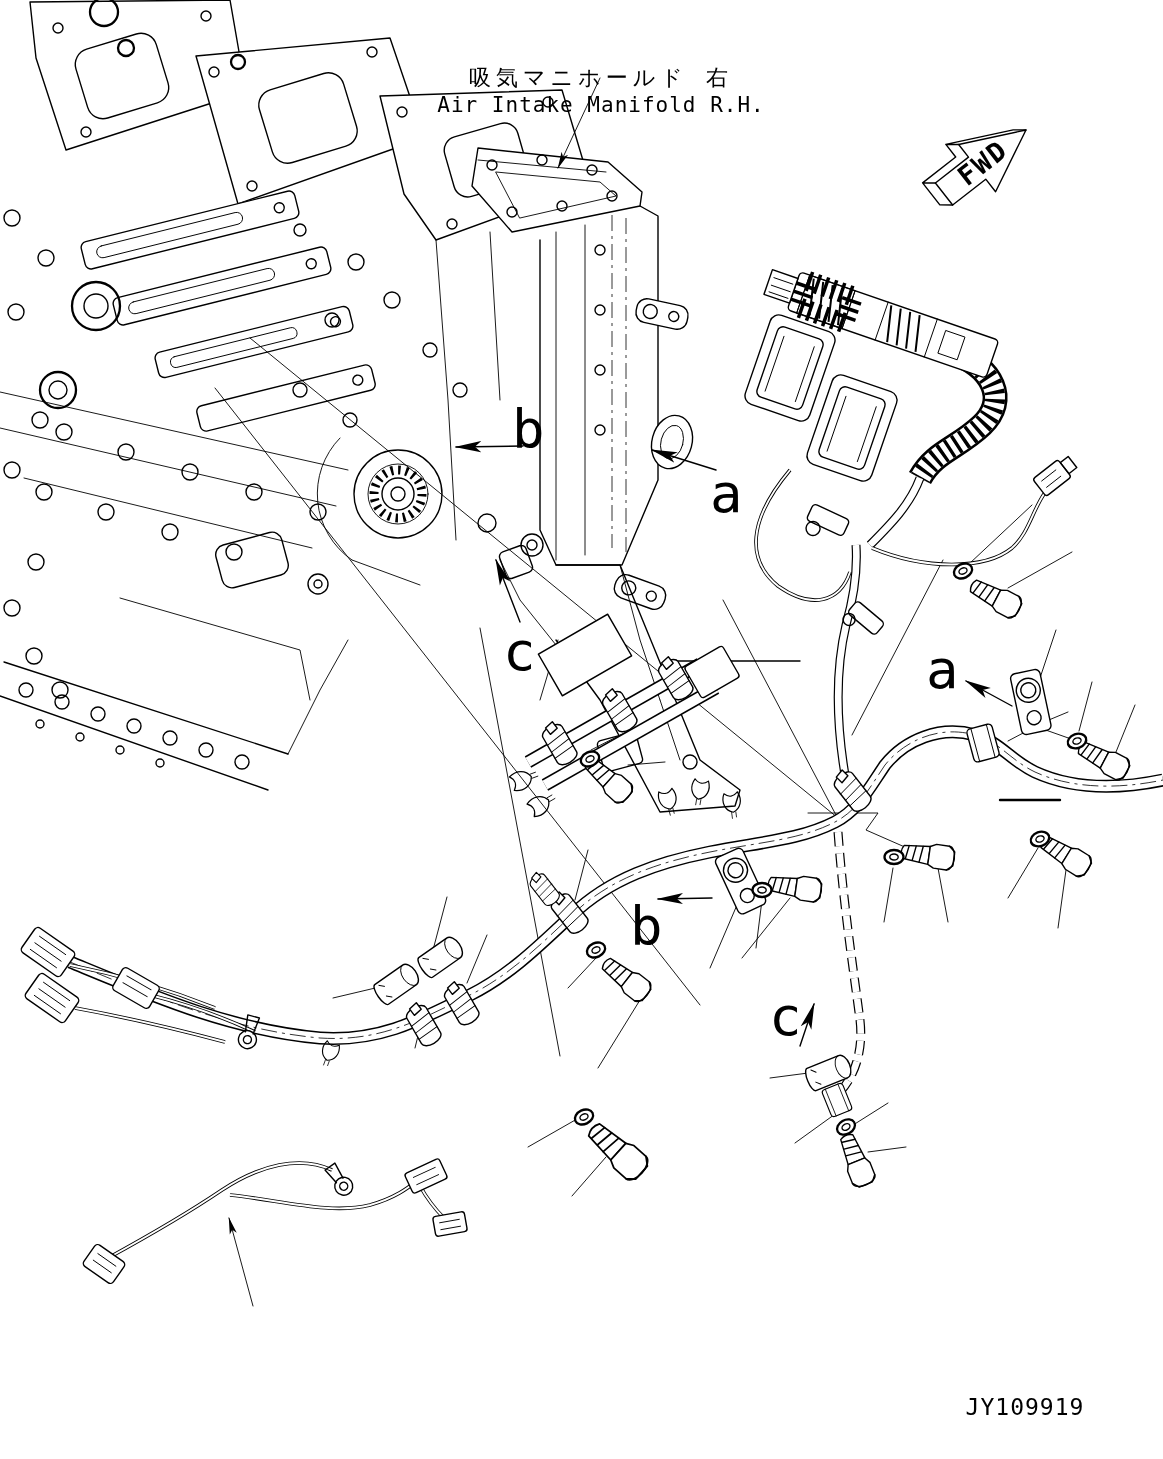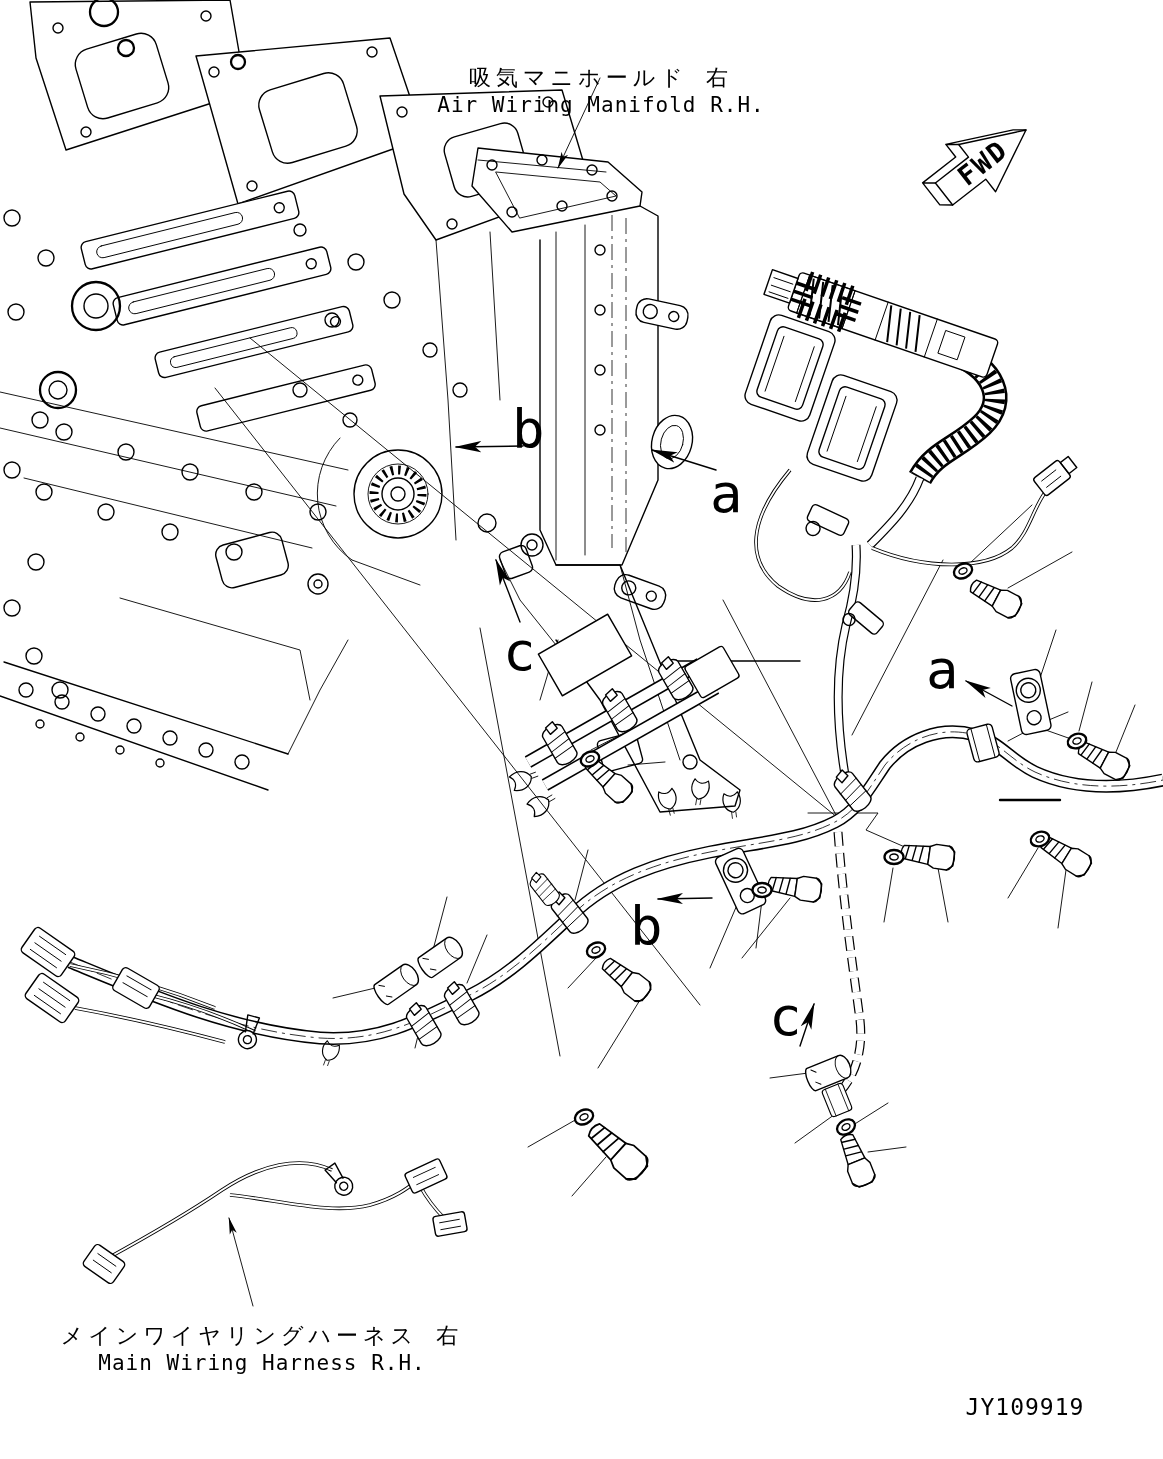--- a/index.html
+++ b/index.html
@@ -436,23 +436,19 @@
   <text class="callout" x="512" y="448">b</text>
   <text class="callout" x="710" y="512">a</text>
   <text class="callout" x="503" y="670">c</text>
   <text class="callout" x="926" y="688">a</text>
   <text class="callout" x="630" y="945">b</text>
   <text class="callout" x="769" y="1035">c</text>
 </svg>
 
 <div class="lbl" style="left:401px;top:18px;width:400px;margin-top:46px;">
   <div class="jp">吸気マニホールド  右</div>
-  <div class="en">Air Wiring Manifold R.H.</div>
+  <div class="en">Air Intake Manifold R.H.</div>
 </div>
 
-<div class="lbl" style="left:52px;top:1322px;width:420px;">
-  <div class="jp">メインワイヤリングハーネス  右</div>
-  <div class="en">Main Wiring Harness R.H.</div>
+
+<div class="pn">JY109919</div>
+
 </div>
 
-<div class="pn">JY109919</div>
-
-</div>
-
 </body></html>

